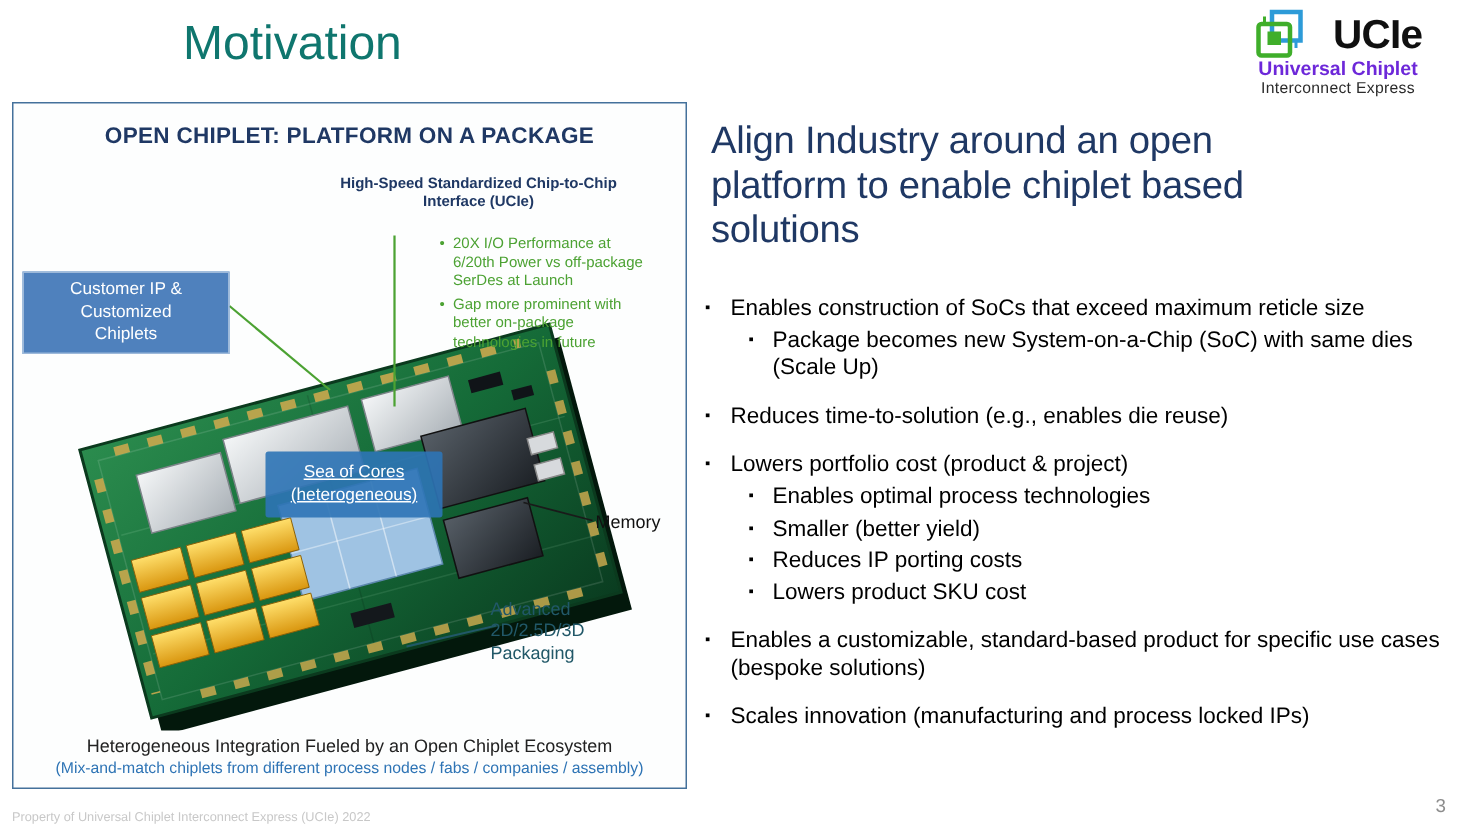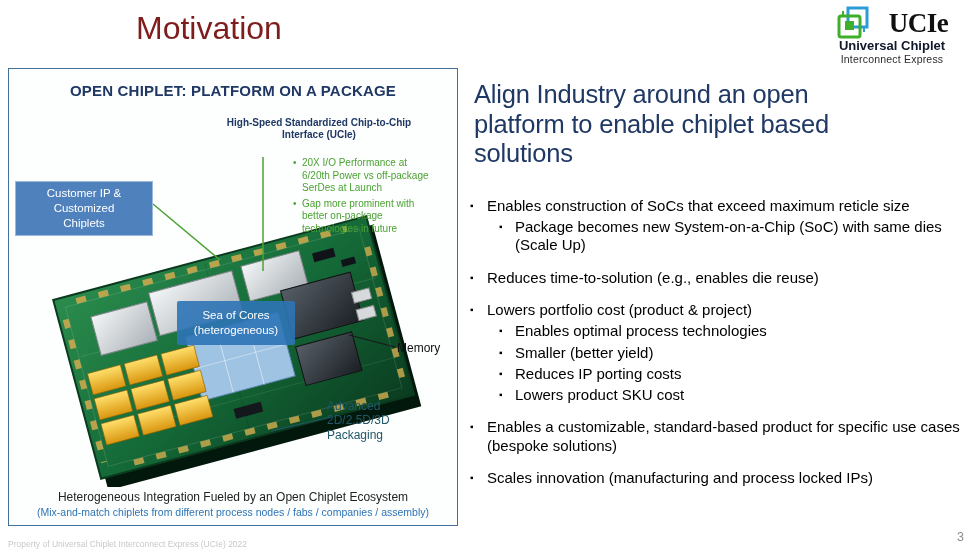--- a/index.html
+++ b/index.html
@@ -5,29 +5,29 @@
   :root{
     --navy:#1F3864; --green:#4CA233; --callout_blue:#4F81BD;
     --sea_blue:#2E74B6; --teal:#215868; --caption_blue:#2E74B5;
   }
   *{box-sizing:border-box;}
   html,body{margin:0;padding:0;}
   body{width:980px;height:552px;background:#ffffff;position:relative;overflow:hidden;
        font-family:"Liberation Sans", sans-serif;color:#000;}
   .slide{position:absolute;inset:0;}
 
-  .slide-title{position:absolute;left:136px;top:10px;margin:0;font-size:32px;
-               font-weight:400;color:#7f1d1d;text-align:right;}
+  .slide-title{position:absolute;left:122px;top:10px;margin:0;font-size:32px;
+               font-weight:400;color:#0f766e;text-align:right;}
 
   
   .logo{position:absolute;top:6px;right:10px;width:156px;text-align:center;}
-  .logo-row{display:flex;align-items:center;justify-content:center;gap:19px;font-family:Liberation Serif, serif;}
+  .logo-row{display:flex;align-items:center;justify-content:center;gap:19px;}
   .logo-mark{width:34px;height:34px;flex:none;}
   .logo-word{font-size:27px;font-weight:700;color:#101010;letter-spacing:-0.5px;}
-  .logo-line1{font-size:13px;font-weight:700;color:#0f172a;margin-top:-2px;}
+  .logo-line1{font-size:13px;font-weight:700;color:#6d28d9;margin-top:-2px;}
   .logo-line2{font-size:10.5px;color:#2b2b2b;letter-spacing:0.2px;}
 
   
   .panel{position:absolute;left:8px;top:68px;width:450px;height:458px;
          border:1px solid #44719B;background:#fdfefe;}
   .panel-heading{margin-top:13px;text-align:center;font-size:15px;font-weight:700;
                  color:var(--navy,#1F3864);letter-spacing:0.2px;}
   .chip-svg{position:absolute;left:8px;top:60px;width:432px;height:358px;}
 
   .interface-label{position:absolute;left:212px;top:48px;width:196px;text-align:center;
@@ -36,21 +36,21 @@
                     color:var(--green,#4CA233);font-size:10px;line-height:1.25;}
   .gp{display:flex;margin-bottom:3px;}
   .gp-mk{flex:0 0 9px;}
 
   .customer-box{position:absolute;left:6px;top:112px;width:138px;min-height:46px;
                 background:var(--callout_blue,#4F81BD);border:1.5px solid #9DB9DA;color:#fff;
                 font-size:11.5px;line-height:1.3;display:flex;align-items:center;
                 justify-content:center;text-align:center;padding:4px 20px;}
   .sea-box{position:absolute;left:168px;top:232px;width:118px;z-index:2;
            background:rgba(46,116,182,0.9);color:#fff;font-size:11.5px;line-height:1.3;
-           text-align:center;padding:7px 5px;border-radius:2px;}
+           text-align:center;padding:7px 5px;border-radius:2px;text-decoration:underline;}
   .memory-label{position:absolute;left:388px;top:272px;font-size:12px;color:#111;}
   .packaging-label{position:absolute;left:318px;top:330px;width:94px;
                    font-size:12px;font-weight:500;color:var(--teal,#215868);line-height:1.2;}
   .caption{position:absolute;left:0;right:0;bottom:7px;text-align:center;}
   .caption-1{font-size:12px;color:#222;}
   .caption-2{font-size:10.5px;color:var(--caption_blue,#2E74B5);margin-top:2px;}
 
   
   .content{position:absolute;left:470px;top:76px;width:502px;}
   .content-heading{margin:4px;font-size:25.5px;font-weight:400;line-height:1.16;

